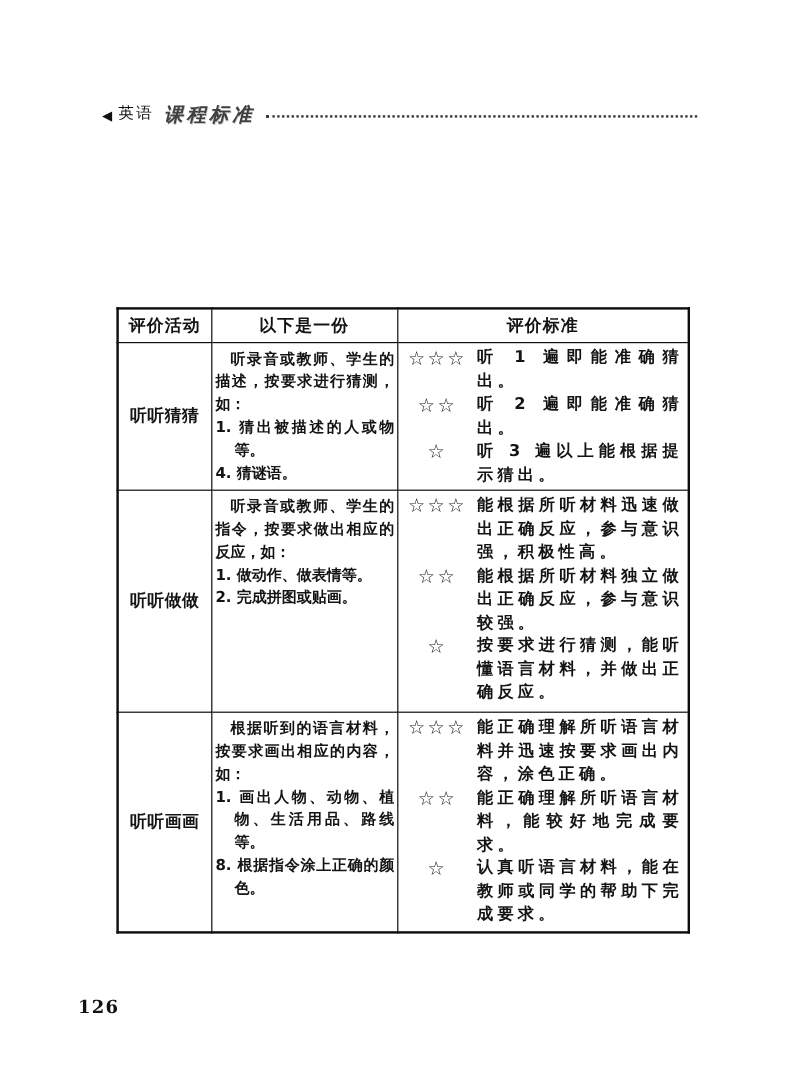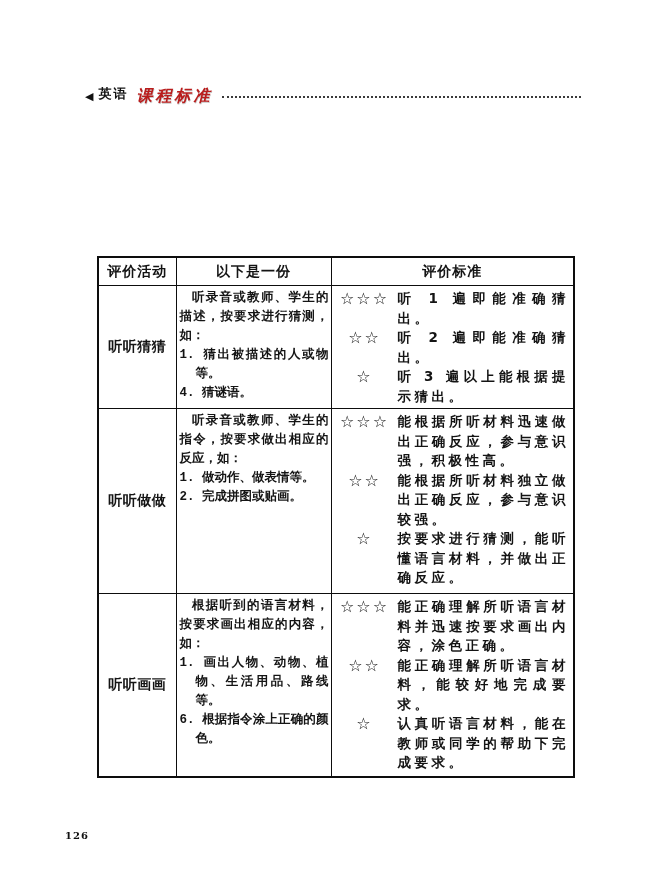--- a/index.html
+++ b/index.html
@@ -3,22 +3,22 @@
 <meta charset="utf-8">
 <style>
   html,body { margin:0; padding:0; background:#ffffff; }
   body { width:668px; height:891px; font-family:"DejaVu Sans", sans-serif; color:#111; }
   .page { position:relative; width:668px; height:891px; background:#fff; overflow:hidden; }
 
   
   .header { position:absolute; left:85px; top:86px; width:496px; height:20px;
             display:flex; align-items:center; }
   .tri { font-size:11px; line-height:1; color:#111; }
-  .subject { font-weight:bold; font-size:13px; letter-spacing:2px; margin:0 8px 4px 5px; white-space:nowrap; }
-  .series { color:#b91c1c; font-weight:bold; font-style:italic; font-size:16px;
+  .subject { font-weight:normal; font-size:13px; letter-spacing:2px; margin:0 8px 4px 5px; white-space:nowrap; }
+  .series { color:#404040; font-weight:bold; font-style:italic; font-size:16px;
             letter-spacing:3px; margin-right:10px; white-space:nowrap;
             text-shadow:0.5px 0.5px 0 #c8c8c8; }
   .dots { flex:1; height:0; border-bottom:2px dotted #3a3a3a; margin-top:2px; }
 
   
   .para { position:absolute; left:84px; top:124px; width:502px; margin:0;
           font-size:19px; font-weight:bold; line-height:26.5px; letter-spacing:3.2px;
           text-align:justify; color:#141414; }
 
   
@@ -26,34 +26,34 @@
                font-size:14.5px; font-weight:bold; letter-spacing:1px; }
 
   
   table.tbl { position:absolute; left:97px; top:256px; width:476px;
               border-collapse:collapse; table-layout:fixed;
               border:2.5px solid #0d0d0d; font-weight:bold; color:#141414; }
   .tbl col.c-act { width:78px; } .tbl col.c-mth { width:155px; } .tbl col.c-std { width:243px; }
   .tbl th, .tbl td { border:1.5px solid #0d0d0d; }
   .tbl th { height:27px; font-size:14px; letter-spacing:1px; text-align:center; vertical-align:middle; padding:0; }
   td.act { text-align:center; vertical-align:middle; font-size:14px; letter-spacing:0.5px; }
-  td.mth { vertical-align:top; padding:3px 2px 2px 3px; font-size:12.5px; line-height:19px; text-align:justify;font-family:Liberation Mono, monospace; }
+  td.mth { vertical-align:top; padding:3px 2px 2px 3px; font-size:12.5px; line-height:19px; text-align:justify; }
   td.std { vertical-align:top; padding:3px 2px 2px 0; }
   .r0 td { height:97px; } .r1 td { height:179px; } .r2 td { height:177px; }
   .intro { text-indent:1em; }
   .mitem { padding-left:16px; text-indent:-16px; }
   .srow { display:flex; align-items:flex-start; }
   .stars { width:66px; flex:0 0 66px; text-align:center; font-size:16px; line-height:19.5px;
            letter-spacing:2px; white-space:nowrap; color:#141414; }
   .stext { flex:1; font-size:13.5px; line-height:19.5px; letter-spacing:3.5px;
            text-align:justify; padding-right:2px; }
 
   
   .pageno { position:absolute; left:65px; top:830px; font-family:"DejaVu Serif", serif;
-            font-weight:bold; font-size:10px; letter-spacing:1px; }
+            font-weight:bold; font-size:15px; letter-spacing:1px; }
 </style>
 </head>
 <body>
 
 <div class="page">
 
   <div class="header">
     <span class="tri">◀</span>
     <span class="subject">英语</span>
     <span class="series">课程标准</span>
@@ -119,21 +119,21 @@
             <span class="stext">按要求进行猜测，能听懂语言材料，并做出正确反应。</span>
           </div>
         </td>
       </tr>
 
       <tr class="r2">
         <td class="act">听听画画</td>
         <td class="mth">
           <div class="intro">根据听到的语言材料，按要求画出相应的内容，如：</div>
           <div class="mitem">1. 画出人物、动物、植物、生活用品、路线等。</div>
-          <div class="mitem">6. 根据指令涂上正确的颜色。</div>
+          <div class="mitem">8. 根据指令涂上正确的颜色。</div>
         </td>
         <td class="std">
           <div class="srow">
             <span class="stars">☆☆☆</span>
             <span class="stext">能正确理解所听语言材料并迅速按要求画出内容，涂色正确。</span>
           </div>
           <div class="srow">
             <span class="stars">☆☆</span>
             <span class="stext">能正确理解所听语言材料，能较好地完成要求。</span>
           </div>

